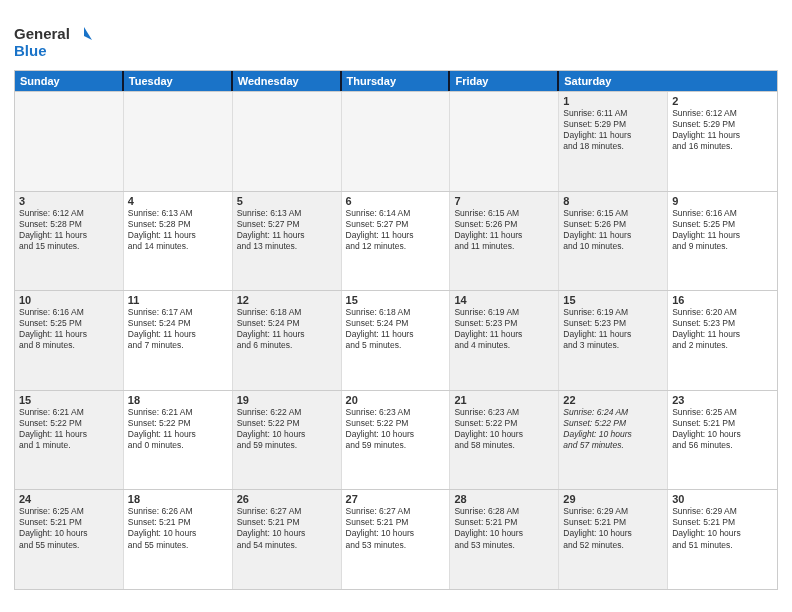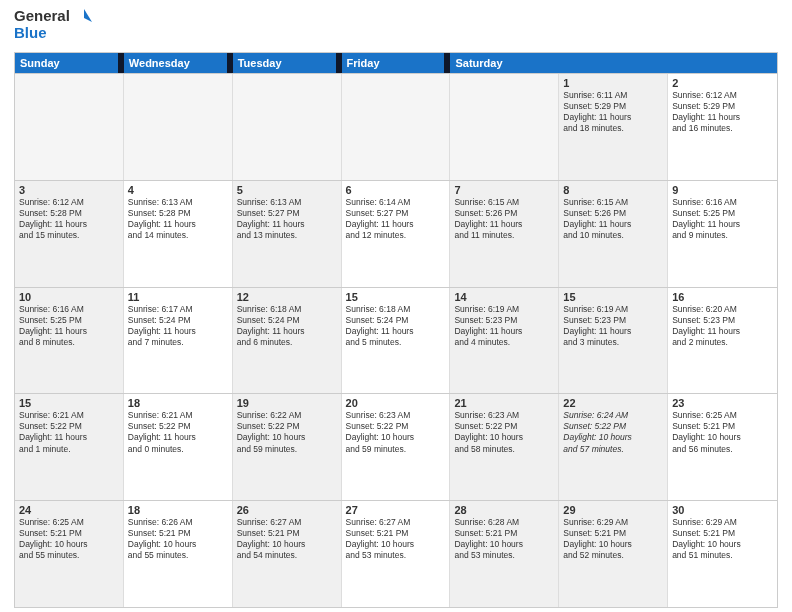--- a/index.html
+++ b/index.html
@@ -6,21 +6,21 @@
     body {
       width: 792px;
       height: 612px;
       font-family: Arial, sans-serif;
       background: #fff;
       overflow: hidden;
     }
     .page {
       width: 792px;
       height: 612px;
-      padding: 4px 14px;
+      padding: 22px 14px;
       display: flex;
       flex-direction: column;
     }
     .header {
       display: flex;
       justify-content: space-between;
       align-items: flex-start;
       margin-bottom: 8px;
     }
     .logo {
@@ -49,21 +49,21 @@
     .cal-header-row {
       display: grid;
       grid-template-columns: repeat(7, 1fr);
       background: #1a73c8;
     }
     .cal-header-cell {
       color: #fff;
       font-size: 11px;
       font-weight: bold;
       padding: 4px 5px;
-      border-right: 6px solid #0f172a;
+      border-right: 2px solid #0f172a;
       text-align: left;
     }
     .cal-header-cell:last-child { border-right: none; }
     .cal-body {
       flex: 1;
       display: flex;
       flex-direction: column;
     }
     .cal-row {
       flex: 1;
@@ -108,22 +108,23 @@
       </div>
     <div class="title-block">
       <div class="month-title"></div>
       <div class="location-title"></div>
     </div>
   </div>
 
   <div class="calendar">
     <div class="cal-header-row">
     <div class="cal-header-cell">Sunday</div>
+        <div class="cal-header-cell">Tuesday</div>
         <div class="cal-header-cell">Wednesday</div>
-        <div class="cal-header-cell">Tuesday</div>
+        <div class="cal-header-cell">Thursday</div>
         <div class="cal-header-cell">Friday</div>
         <div class="cal-header-cell">Saturday</div>
       </div>
     <div class="cal-body">
     <div class="cal-row">
           <div class="cal-cell empty"></div>
           <div class="cal-cell empty"></div>
           <div class="cal-cell empty"></div>
           <div class="cal-cell empty"></div>
           <div class="cal-cell empty"></div>

